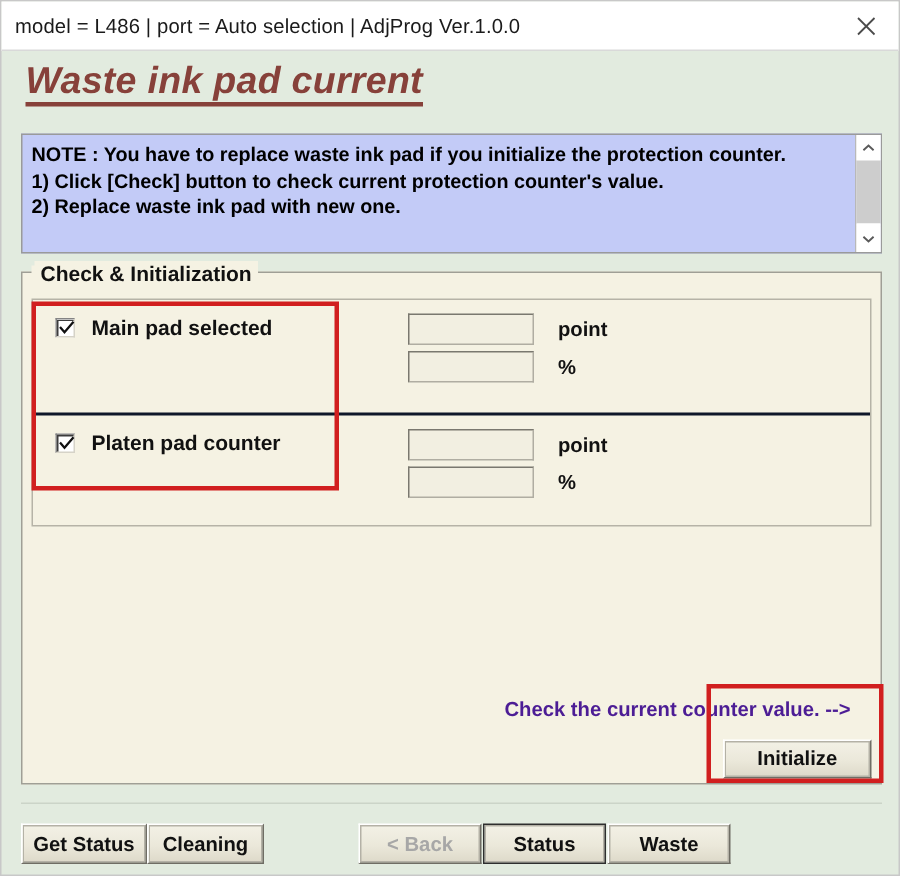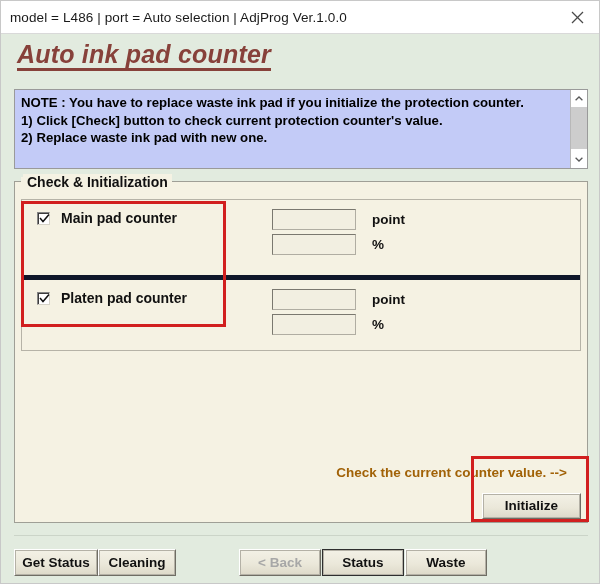--- a/index.html
+++ b/index.html
@@ -168,21 +168,21 @@
     box-sizing: border-box;
   }
   .counter-row {
     position: relative;
     height: 75px;
     box-sizing: border-box;
     display: flex;
     align-items: flex-start;
   }
   .counter-row.second {
-    border-top: 5px solid #0f172a;
+    border-top: 2px solid #0f172a;
   }
   .check-cell {
     width: 250px;
     flex: 0 0 250px;
     display: flex;
     align-items: center;
     padding-top: 10px;
     padding-left: 15px;
     box-sizing: border-box;
   }
@@ -247,21 +247,21 @@
   .action-line {
     display: flex;
     align-items: center;
     justify-content: flex-end;
     height: 27px;
     margin-bottom: 6px;
   }
   .action-text {
     font-size: 13.5px;
     font-weight: bold;
-    color: #a16207;
+    color: #4c1d95;
     margin-right: 14px;
     white-space: nowrap;
   }
   .win-btn {
     background: linear-gradient(to bottom, #f3f1e6 0%, #ebe8da 55%, #ddd9c9 100%);
     border: 1px solid #6f6d64;
     border-top-color: #ffffff;
     border-left-color: #ffffff;
     box-shadow: 0 0 0 1px #b4b1a6 inset;
     font-family: "Liberation Sans", sans-serif;
@@ -340,21 +340,21 @@
     <span class="titlebar-text">model = L486 | port = Auto selection | AdjProg Ver.1.0.0</span>
     <span class="titlebar-spacer"></span>
     <div class="close-btn">
       <svg width="13" height="13" viewBox="0 0 13 13" aria-hidden="true">
         <line x1="1" y1="1" x2="12" y2="12" stroke="#4a4a4a" stroke-width="1.2"></line>
         <line x1="12" y1="1" x2="1" y2="12" stroke="#4a4a4a" stroke-width="1.2"></line>
       </svg>
     </div>
   </div>
 
-  <div class="page-heading">Auto ink pad counter</div>
+  <div class="page-heading">Waste ink pad current</div>
 
   <div class="note-box">
     <div class="note-text">
       <div class="wrap">NOTE : You have to replace waste ink pad if you initialize the protection counter.</div>
       <div>1) Click [Check] button to check current protection counter's value.</div>
       <div>2) Replace waste ink pad with new one.</div>
     </div>
     <div class="vscroll">
       <div class="arrow">
         <svg class="chev" viewBox="0 0 8 5" aria-hidden="true">
@@ -377,21 +377,21 @@
 
   <div class="list-panel">
 
     <div class="counter-row">
       <div class="check-cell">
         <span class="winchk">
           <svg width="11" height="11" viewBox="0 0 11 11" aria-hidden="true">
             <polyline points="1,5 4,8.5 10,1.5" fill="none" stroke="#111111" stroke-width="1.5"></polyline>
           </svg>
         </span>
-        <span class="chk-label">Main pad counter</span>
+        <span class="chk-label">Main pad selected</span>
       </div>
       <div class="fields-cell">
         <div class="field-line">
           <span class="txtbox"></span>
           <span class="unit-label">point</span>
         </div>
         <div class="field-line">
           <span class="txtbox"></span>
           <span class="unit-label">%</span>
         </div>

